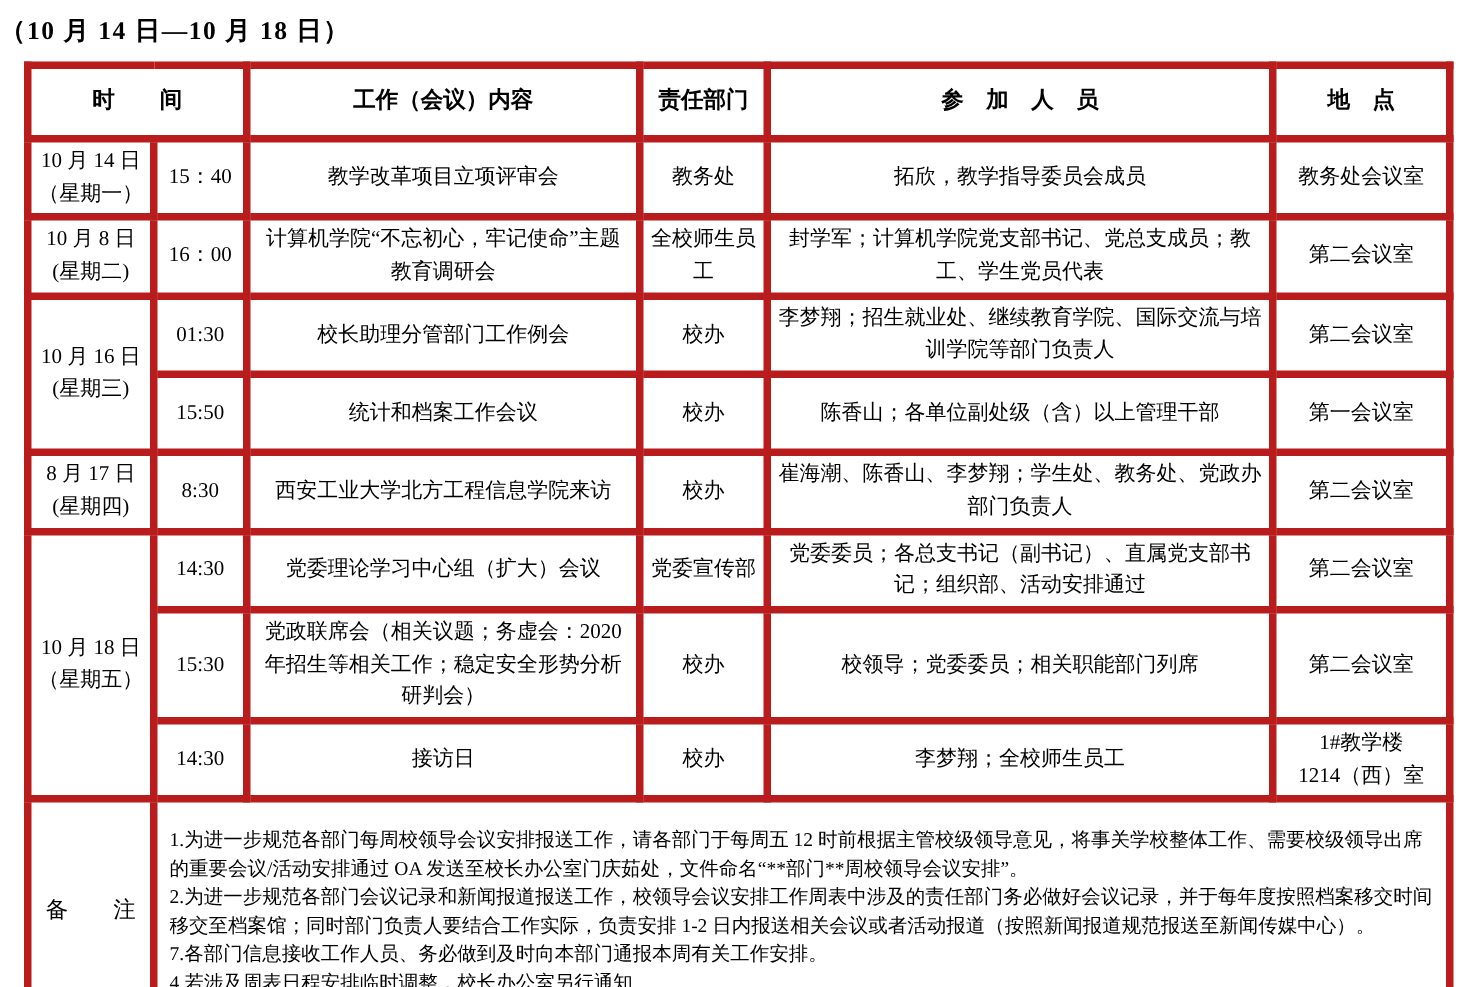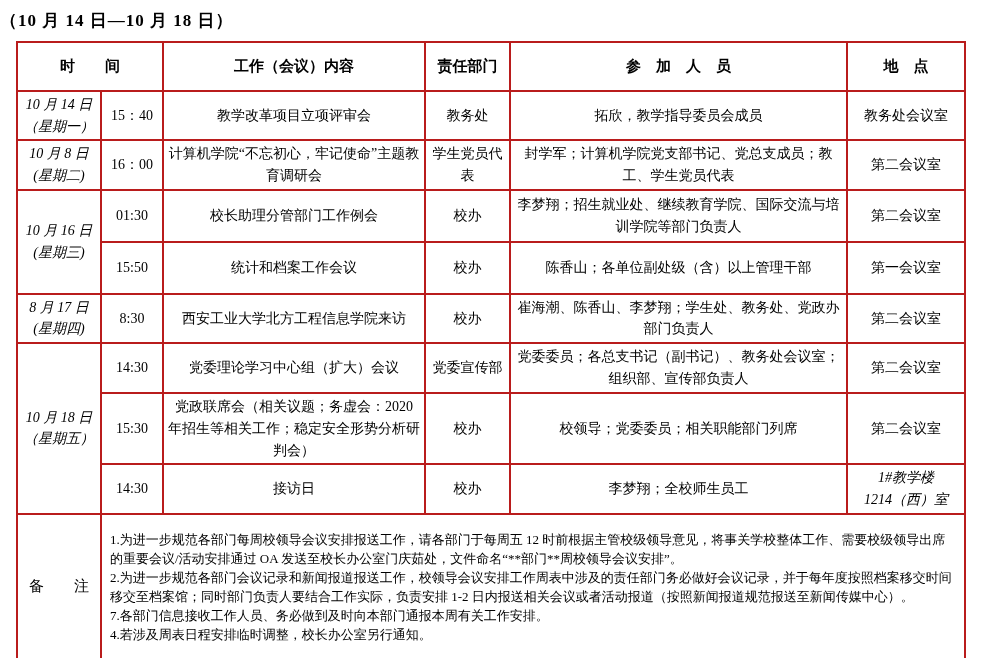--- a/index.html
+++ b/index.html
@@ -10,28 +10,28 @@
   }
   .title {
     text-align:left; font-weight:bold; font-size:17px;
     padding:9px 0 9px 0; letter-spacing:1px;
   }
   table.schedule {
     border-collapse:collapse; table-layout:fixed;
     margin-left:16px; width:948px;
   }
   th, td {
-    border:2px solid #b91c1c;
+    border:5px solid #b91c1c;
     text-align:center; vertical-align:middle;
     font-size:14px; line-height:1.55;
     padding:2px 4px; overflow:hidden;
     word-break:break-all;
   }
   th { font-weight:bold; font-size:15px; }
-  .prewrap { white-space:pre-line;font-style:italic; }
+  .prewrap { white-space:pre-line; }
   td.remark-label { font-size:15px; }
   td.remark-cell {
     text-align:left; vertical-align:middle;
     font-size:13px; line-height:19px; padding:15px 8px;
   }
   .footer {
     text-align:right; font-weight:bold; font-size:14px;
     padding:7px 18px 0 0;
   }
 </style>
@@ -66,21 +66,21 @@
       <td>教学改革项目立项评审会</td>
       <td>教务处</td>
       <td>拓欣，教学指导委员会成员</td>
       <td>教务处会议室</td>
     </tr>
     <tr style="height:47px">
       <td class="prewrap">10 月 8 日
 (星期二)</td>
       <td>16：00</td>
       <td>计算机学院“不忘初心，牢记使命”主题教育调研会</td>
-      <td>学生党员代表</td>
+      <td>全校师生员工</td>
       <td>封学军；计算机学院党支部书记、党总支成员；教工、学生党员代表</td>
       <td>第二会议室</td>
     </tr>
     <tr style="height:52px">
       <td class="prewrap" rowspan="2">10 月 16 日
 (星期三)</td>
       <td>01:30</td>
       <td>校长助理分管部门工作例会</td>
       <td>校办</td>
       <td>李梦翔；招生就业处、继续教育学院、国际交流与培训学院等部门负责人</td>
@@ -101,21 +101,21 @@
       <td>校办</td>
       <td>崔海潮、陈香山、李梦翔；学生处、教务处、党政办部门负责人</td>
       <td>第二会议室</td>
     </tr>
     <tr style="height:50px">
       <td class="prewrap" rowspan="3">10 月 18 日
 （星期五）</td>
       <td>14:30</td>
       <td>党委理论学习中心组（扩大）会议</td>
       <td>党委宣传部</td>
-      <td>党委委员；各总支书记（副书记）、教务处会议室；组织部、宣传部负责人</td>
+      <td>党委委员；各总支书记（副书记）、直属党支部书记；组织部、活动安排通过</td>
       <td>第二会议室</td>
     </tr>
     <tr style="height:67px">
       <td>15:30</td>
       <td>党政联席会（相关议题；务虚会：2020 年招生等相关工作；稳定安全形势分析研判会）</td>
       <td>校办</td>
       <td>校领导；党委委员；相关职能部门列席</td>
       <td>第二会议室</td>
     </tr>
     <tr style="height:44px">

